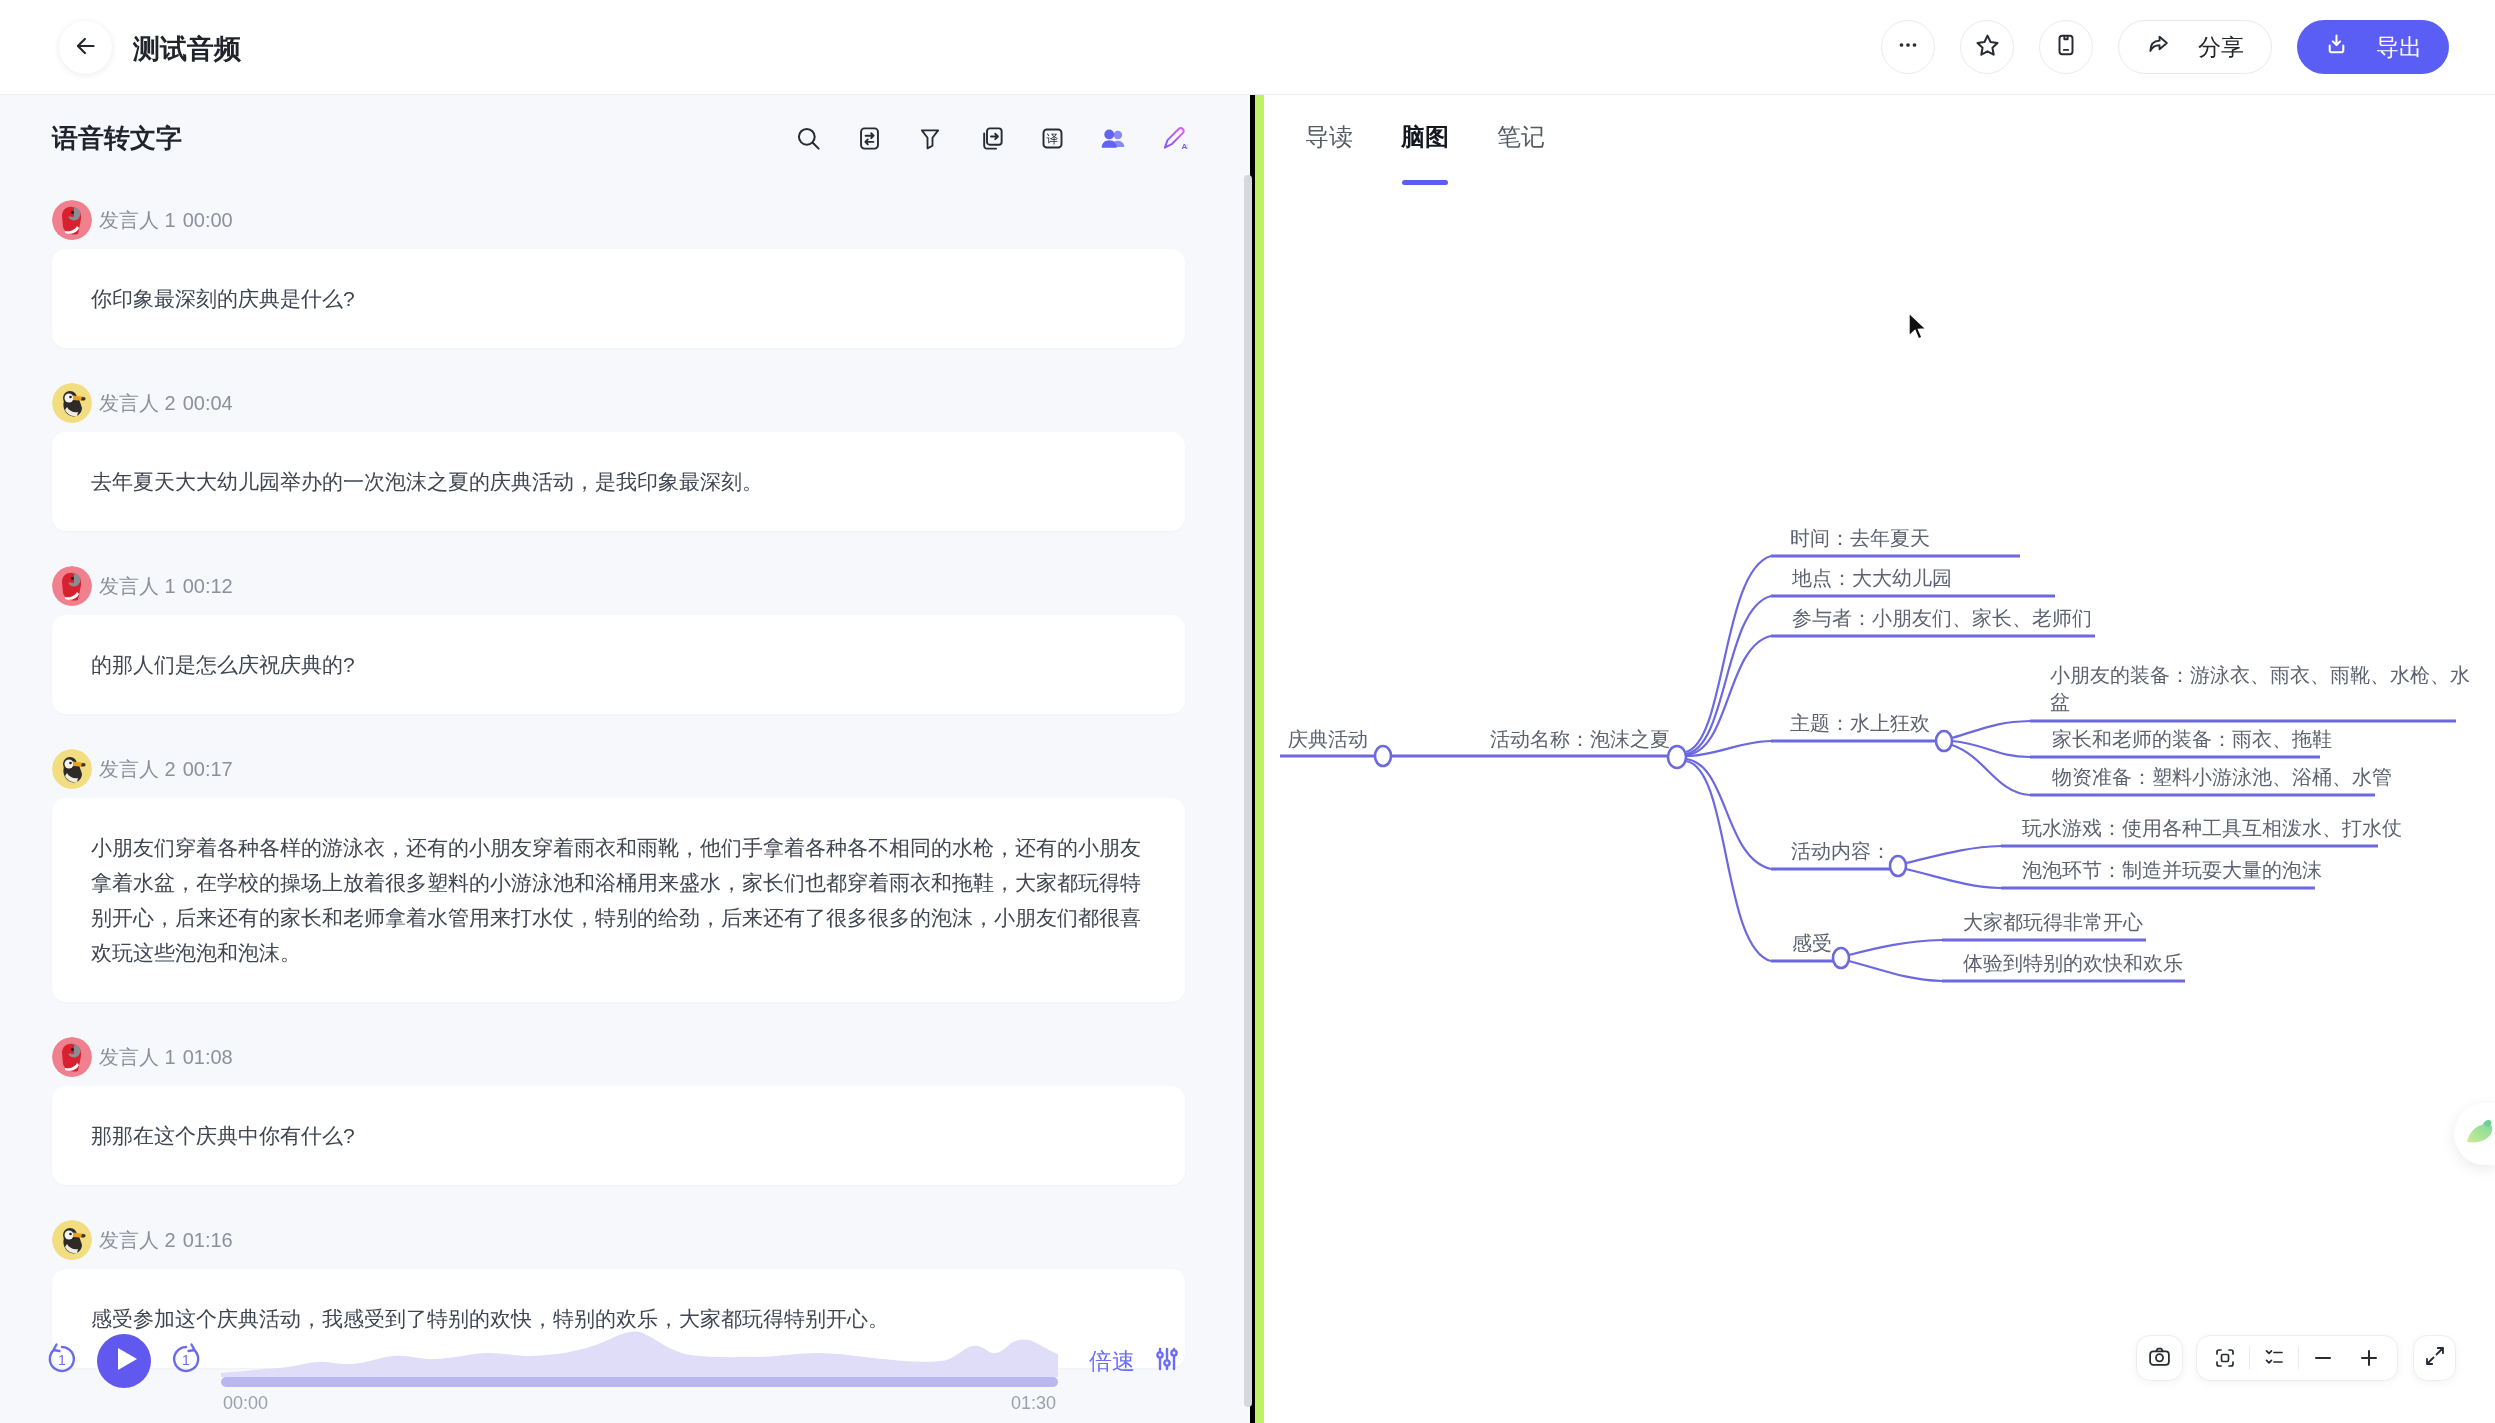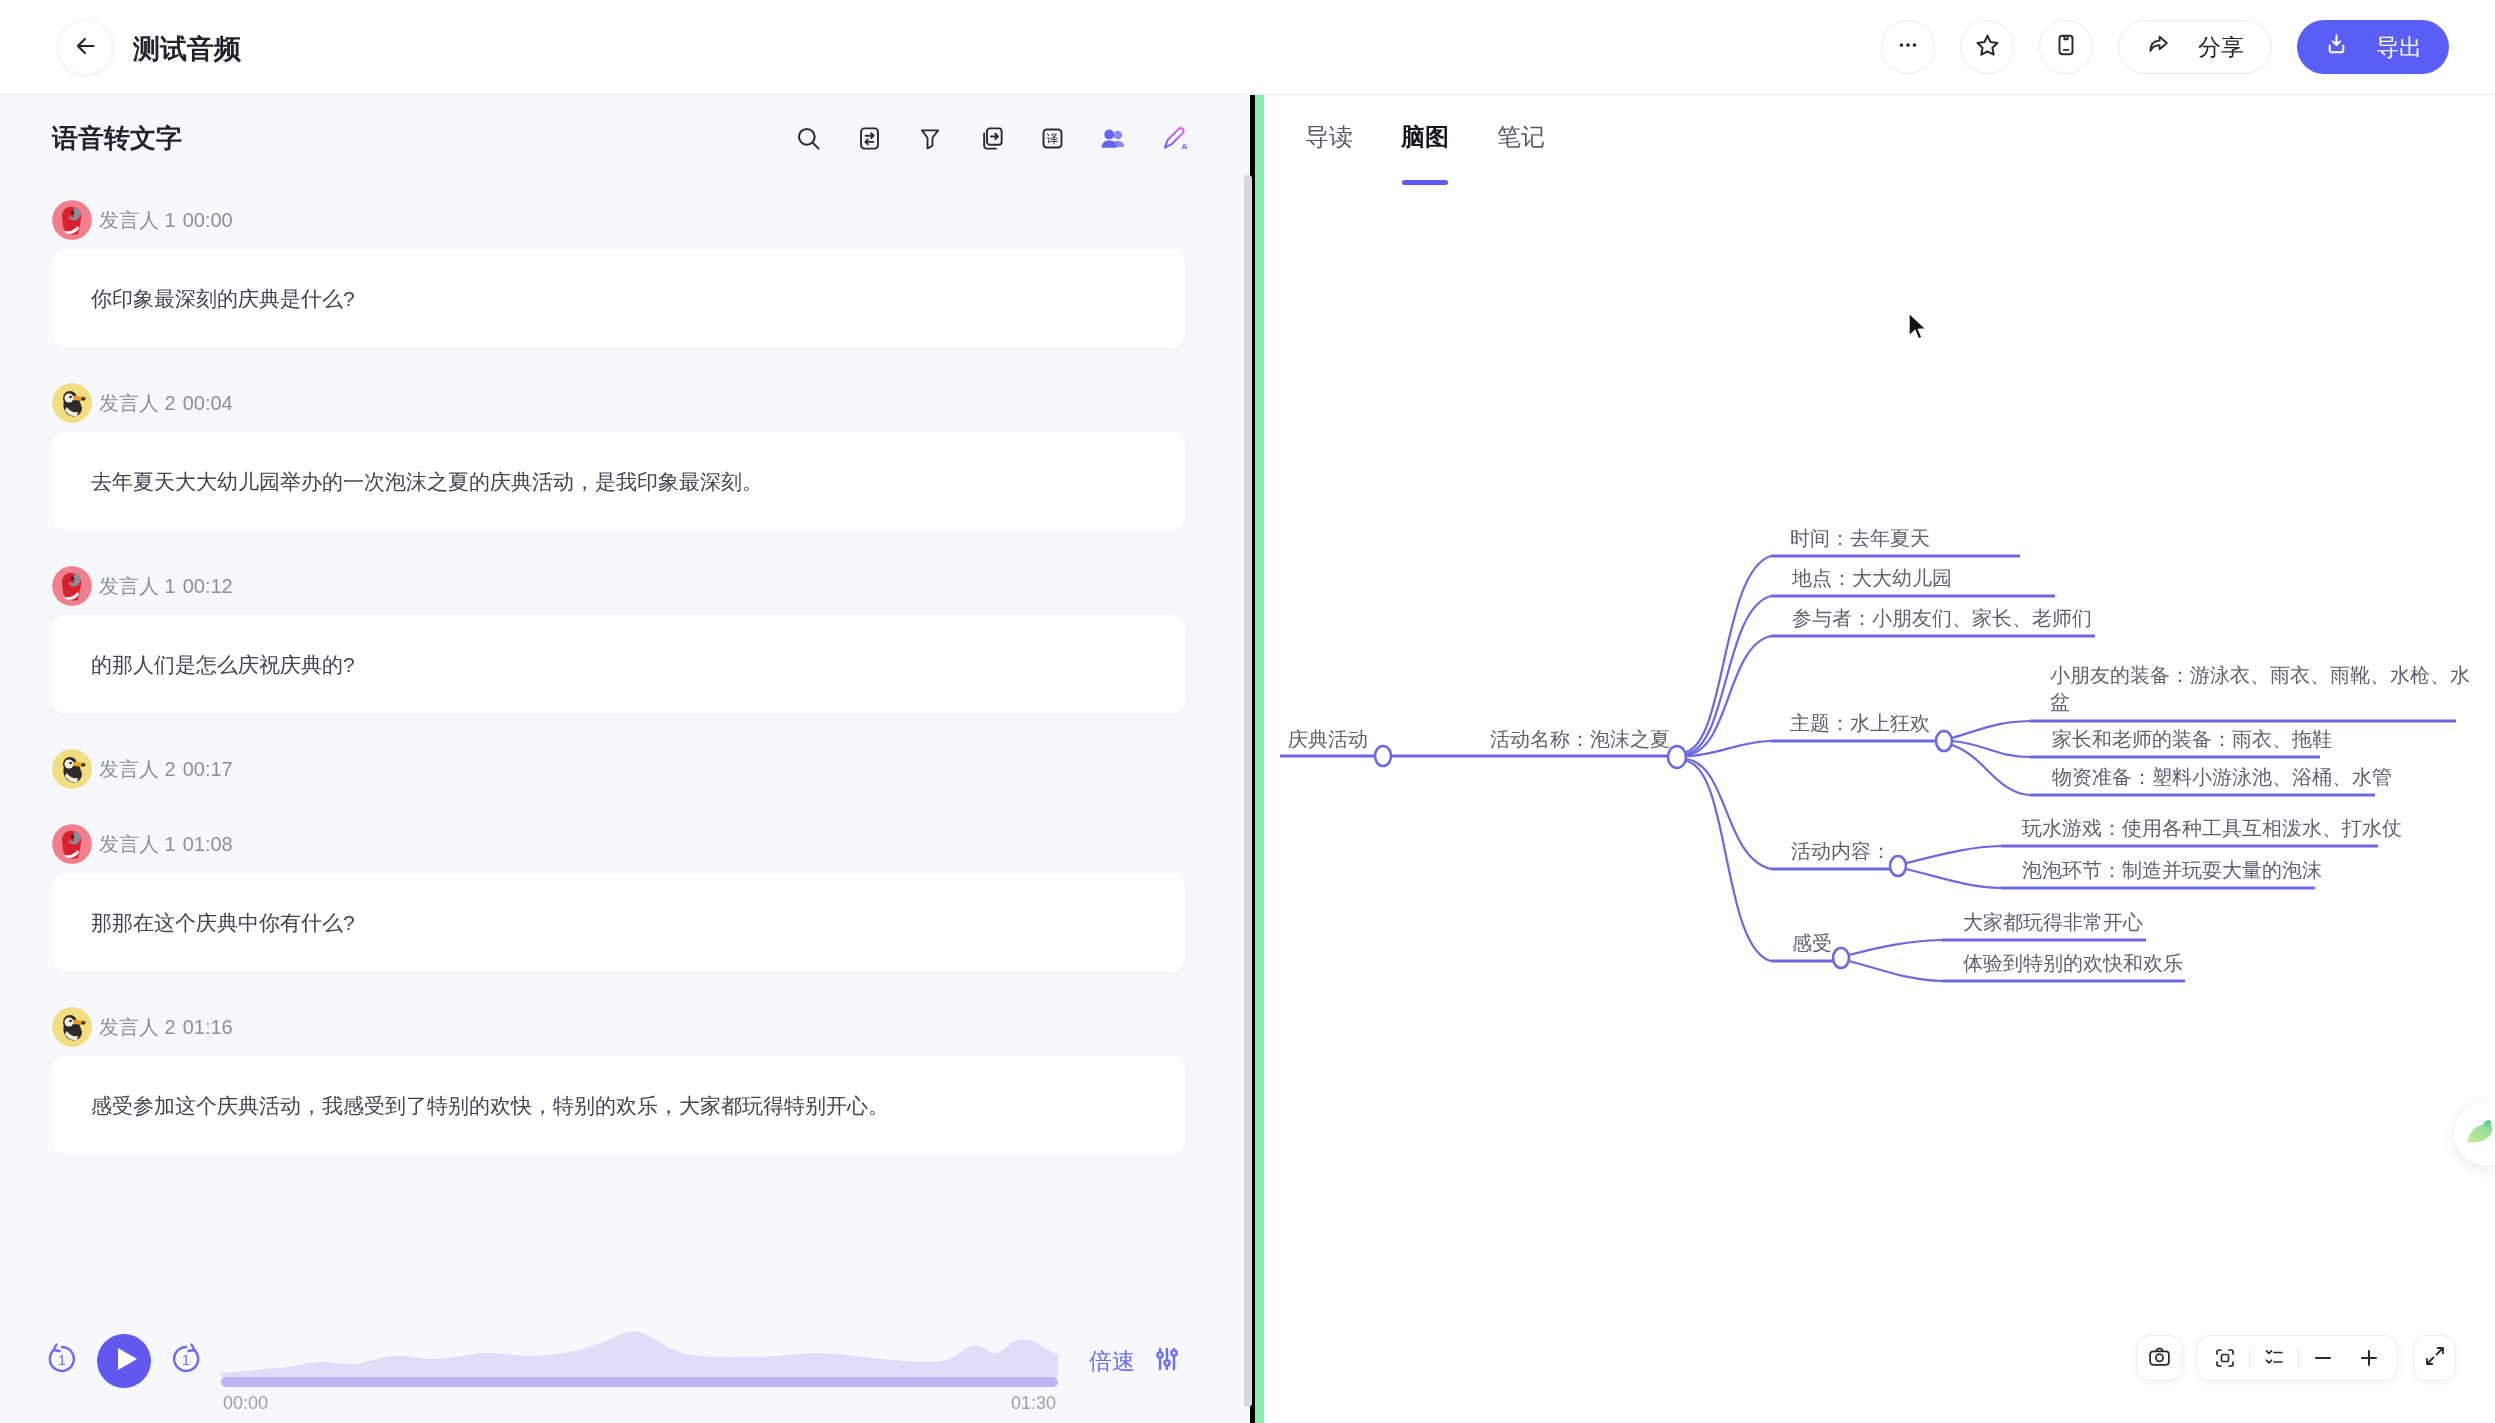--- a/index.html
+++ b/index.html
@@ -1,17 +1,17 @@
 <!DOCTYPE html>
 <html><head>
 <meta charset="utf-8">
 <style>
   * { margin:0; padding:0; box-sizing:border-box; }
   body { font-family:"Liberation Sans", sans-serif; background:#fff; }
-  .page { position:relative; width:2495px; height:1423px; background:#86efac; overflow:hidden; }
+  .page { position:relative; width:2495px; height:1423px; background:#bef264; overflow:hidden; }
 
   
   .topbar { position:absolute; left:0; top:0; width:2495px; height:95px; background:#fff;
             border-bottom:1px solid #ededf1; z-index:30; }
   .back-btn { position:absolute; left:59px; top:21px; width:53px; height:53px; border-radius:50%;
               background:#fff; box-shadow:0 1px 6px rgba(40,45,70,.10); display:flex; align-items:center; justify-content:center; cursor:pointer;}
   .doc-title { position:absolute; left:133px; top:31px; font-size:27px; font-weight:600; color:#21242c; }
   .tb-right { position:absolute; right:46px; top:20px; display:flex; align-items:center; gap:25px; }
   .circ-btn { width:54px; height:54px; border-radius:50%; background:#fff; border:1px solid #ebebf1;
               display:flex; align-items:center; justify-content:center; cursor:pointer; }
@@ -264,20 +264,21 @@
                 <circle cx="17" cy="15" r="4.5" fill="#f6f3ec"></circle>
                 <circle cx="18.5" cy="14" r="1.3" fill="#1d1d1f"></circle>
                 <path d="M21 12.5 L33 14 C34 15.5 33 17.5 31 17.8 L21 17 Z" fill="#e8a21f"></path>
                 <path d="M30 14 L33 14.5 C34 15.5 33.5 17 32 17.5 L29 17.3 Z" fill="#3a3530"></path>
                 <path d="M15 24 C17 28 22 30 26 29 L25 33 C20 34 15 31 13 27 Z" fill="#efece4"></path>
               </svg>
           </span>
           <span class="spk">发言人 2</span>
           <span class="spk-time">00:17</span>
         </div>
+        <div class="card">小朋友们穿着各种各样的游泳衣，还有的小朋友穿着雨衣和雨靴，他们手拿着各种各不相同的水枪，还有的小朋友拿着水盆，在学校的操场上放着很多塑料的小游泳池和浴桶用来盛水，家长们也都穿着雨衣和拖鞋，大家都玩得特别开心，后来还有的家长和老师拿着水管用来打水仗，特别的给劲，后来还有了很多很多的泡沫，小朋友们都很喜欢玩这些泡泡和泡沫。</div>
       </div>
 
       <div class="entry">
         <div class="entry-head">
           <span class="avatar">
             <svg width="40" height="40" viewBox="0 0 40 40">
                 <circle cx="20" cy="20" r="20" fill="#f0808d"></circle>
                 <path d="M10 16 C10 9 16 6 21 7 C27 8 30 13 29 19 L26 34 C20 36 13 33 11 27 Z" fill="#d8212f"></path>
                 <circle cx="22" cy="14" r="6.5" fill="#8a8d92"></circle>
                 <path d="M22 8 C16 7.5 12 11 11.5 16 L22 17 Z" fill="#d8212f"></path>

